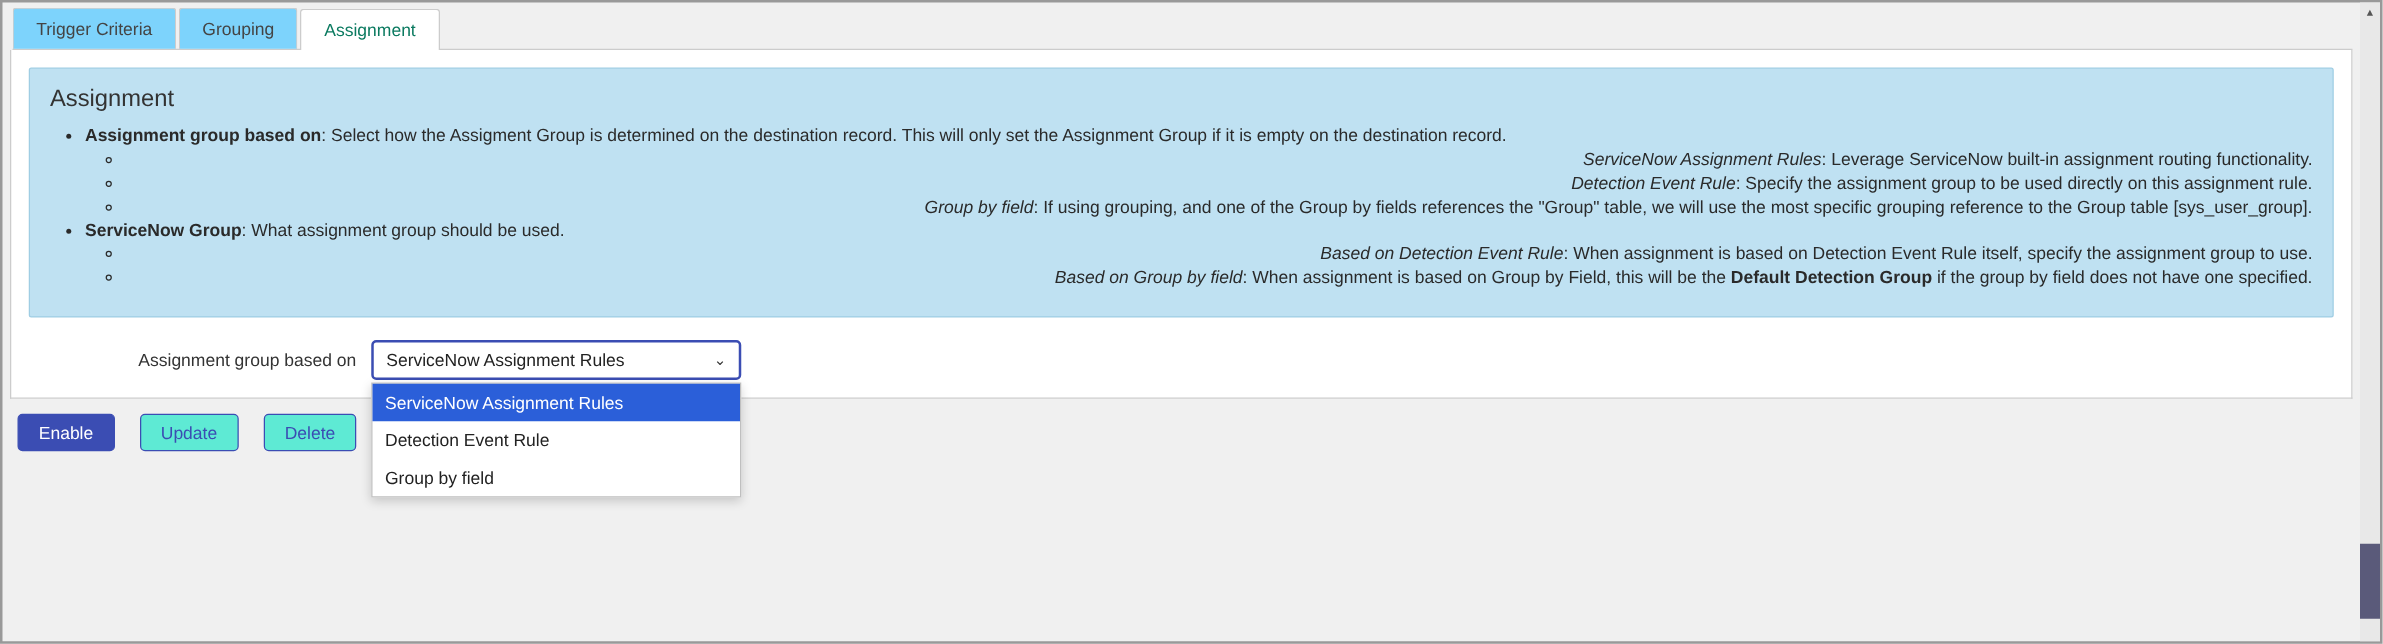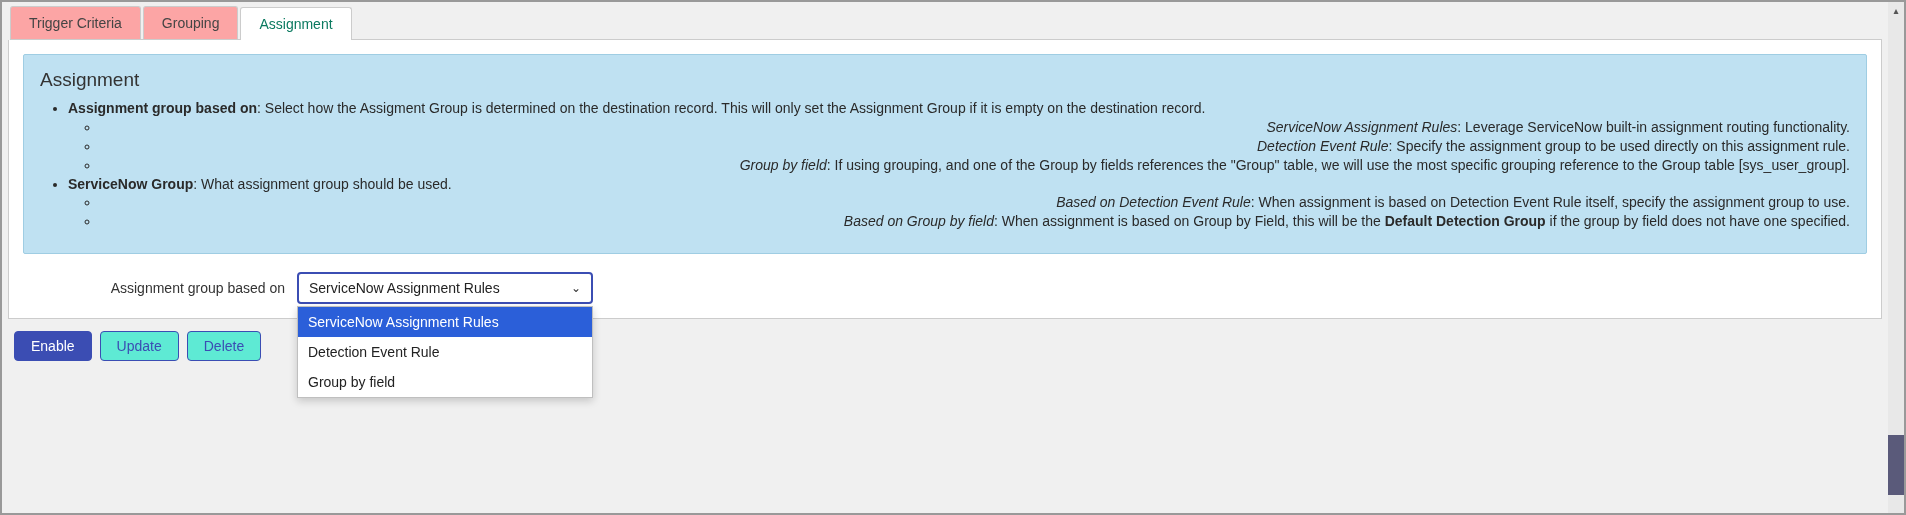--- a/index.html
+++ b/index.html
@@ -44,21 +44,21 @@
   }
   .tabs {
     display: flex;
     border-bottom: 1px solid #ccc;
     margin-left: 2px;
   }
   .tab {
     padding: 8px 18px;
     border: 1px solid #ccc;
     border-bottom: none;
-    background: #fca5a5;
+    background: #7dd3fc;
     color: #444;
     cursor: pointer;
     font-size: 14px;
     margin-right: 2px;
     border-top-left-radius: 3px;
     border-top-right-radius: 3px;
   }
   .tab.active {
     background: #fff;
     color: #0b7a60;
@@ -149,21 +149,21 @@
     padding: 7px 10px;
     font-size: 14px;
     cursor: pointer;
   }
   .dropdown-item.selected {
     background: #2b5fd9;
     color: #fff;
   }
   .action-row {
     display: flex;
-    gap: 8px;
+    gap: 20px;
     margin: 6px 0 6px 6px;
   }
   .btn {
     border: 1px solid #3b4db3;
     color: #3b4db3;
     background: #5eead4;
     padding: 6px 16px;
     border-radius: 4px;
     font-size: 14px;
     cursor: pointer;

